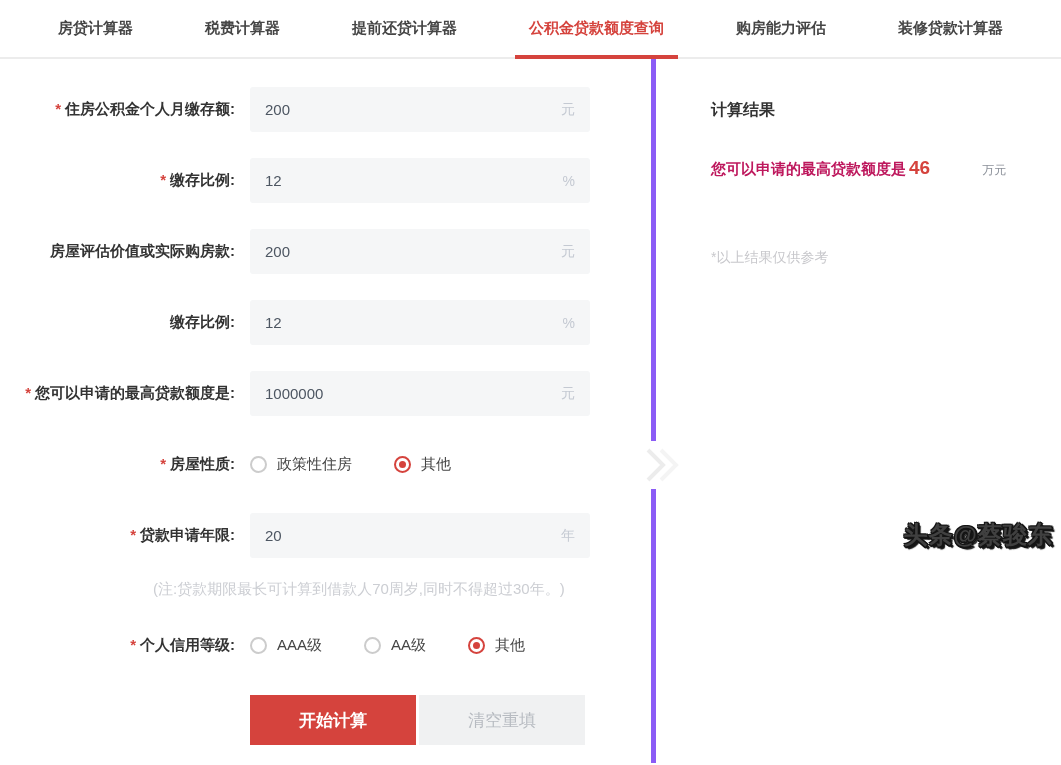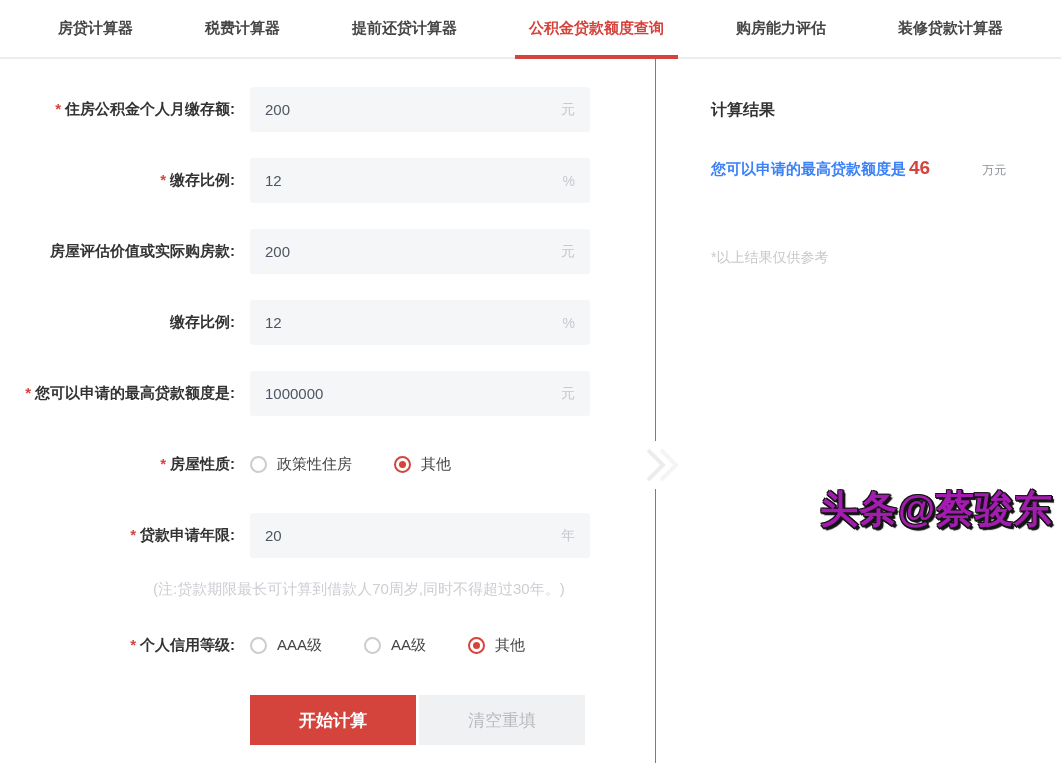--- a/index.html
+++ b/index.html
@@ -11,21 +11,21 @@
   .tabbar { display:flex; align-items:stretch; justify-content:space-between;
     height:59px; padding:0 58px; border-bottom:2px solid #ececec; }
   .tab { position:relative; display:flex; align-items:center;
     font-size:15px; font-weight:bold; color:#454545; cursor:pointer; white-space:nowrap; }
   .tab.active { color:#d5433d; }
   .tab.active::after { content:""; position:absolute; left:-14px; right:-14px;
     bottom:-2px; height:4px; background:#d5433d; }
 
   
   .content { position:relative; display:flex; height:704px; }
-  .form-col { width:656px; border-right:1px solid #8b5cf6; padding-top:28px; }
+  .form-col { width:656px; border-right:5px solid #8b5cf6; padding-top:28px; }
   .result-col { flex:1; padding:41px 0 0 55px; }
 
   .chevron-wrap { position:absolute; left:644px; top:382px; background:#fff;
     padding:6px 0; line-height:0; }
 
   
   .form-row { display:flex; align-items:center; margin-bottom:26px; }
   .form-label { width:235px; flex-shrink:0; text-align:right;
     font-size:15px; font-weight:bold; color:#333; }
   .req { color:#d5433d; margin-right:4px; font-weight:bold; }
@@ -53,28 +53,28 @@
   .btn-row { display:flex; gap:3px; padding-left:250px; margin-top:27px; }
   .btn { width:166px; height:50px; border:none; cursor:pointer; font-size:17px;
     display:flex; align-items:center; justify-content:center;
     font-family:"Liberation Sans","DejaVu Sans",sans-serif; }
   .btn-primary { background:#d5433d; color:#fff; font-weight:bold; }
   .btn-secondary { background:#f0f1f2; color:#b7bbc1; }
 
   
   .result-title { font-size:16px; font-weight:bold; color:#333; }
   .result-line { display:flex; align-items:baseline; margin-top:36px; }
-  .result-label { font-size:15px; font-weight:bold; color:#3b82f6; }
+  .result-label { font-size:15px; font-weight:bold; color:#be185d; }
   .result-value { font-size:19px; font-weight:bold; color:#d5433d; margin-left:3px; }
   .result-unit { font-size:12px; color:#8b9099; margin-left:52px; }
   .disclaimer { margin-top:70px; font-size:14px; color:#c8c8cc; }
 
   
-  .watermark { position:absolute; right:8px; bottom:24px; font-size:38px; font-weight:bold;
-    color:#a21caf; letter-spacing:1px;
+  .watermark { position:absolute; right:8px; bottom:8px; font-size:24px; font-weight:bold;
+    color:#404040; letter-spacing:1px;
     text-shadow:2px 2px 0 #141414, -1px -1px 0 #141414, 1px -1px 0 #141414,
       -1px 1px 0 #141414, 2px 0 0 #141414, 0 2px 0 #141414, 3px 3px 1px #141414; }
 </style>
 </head>
 <body>
 
 <div class="page">
 
   <div class="tabbar">
     <div class="tab">房贷计算器</div>

